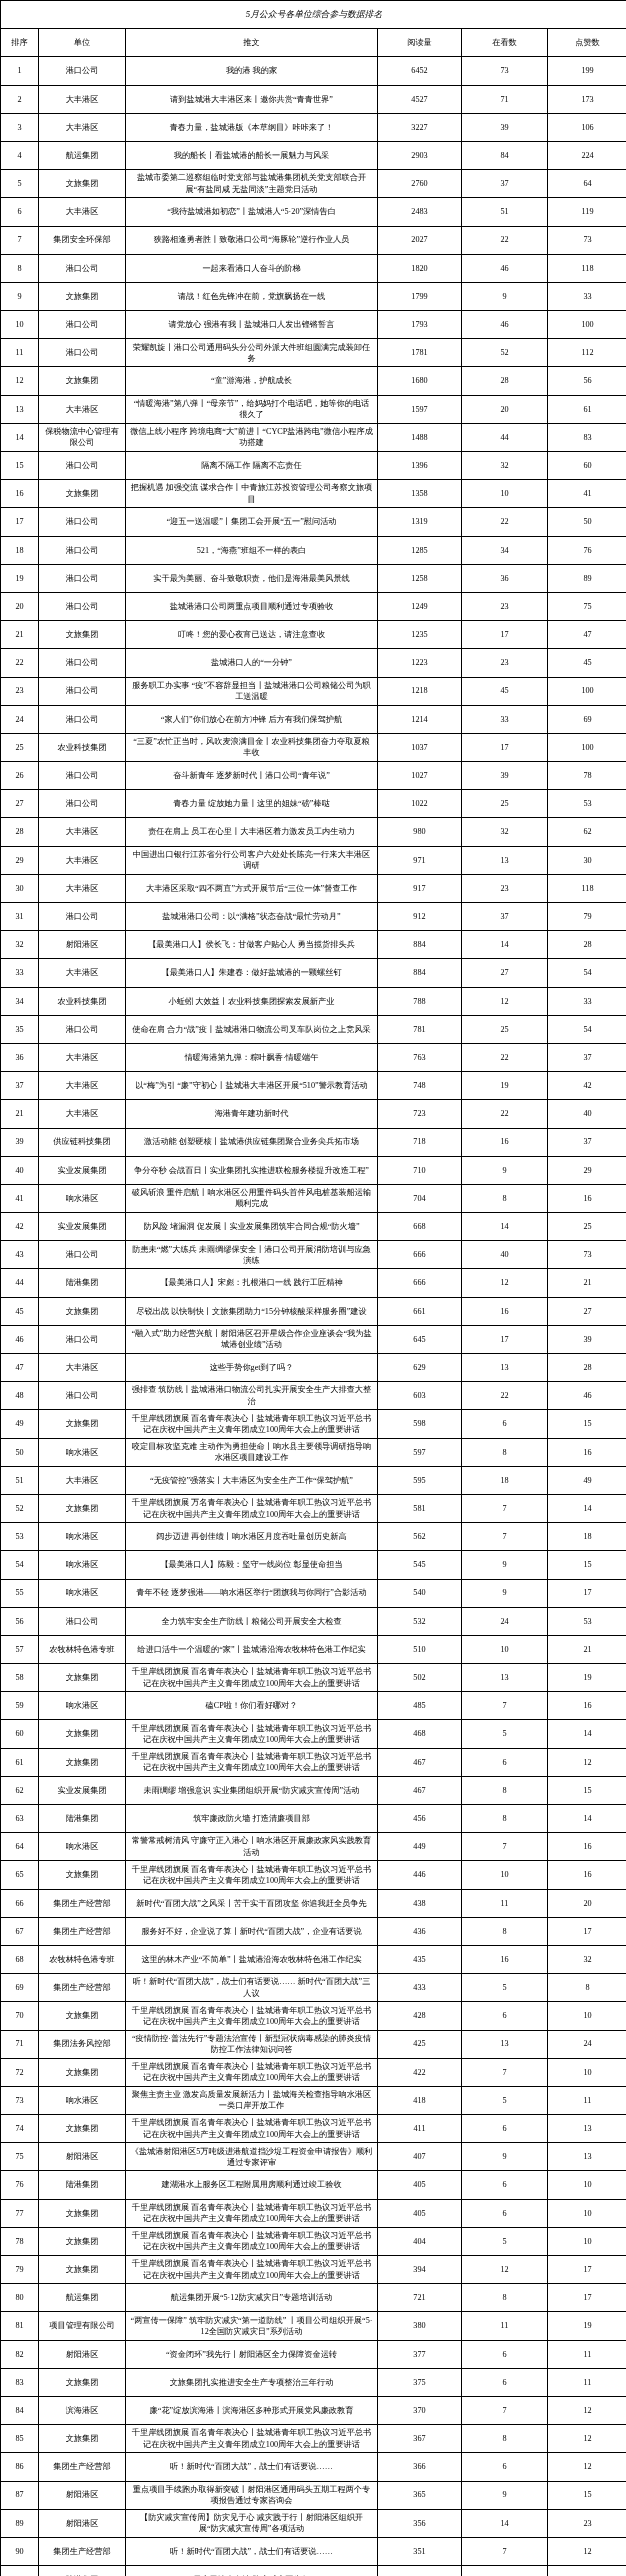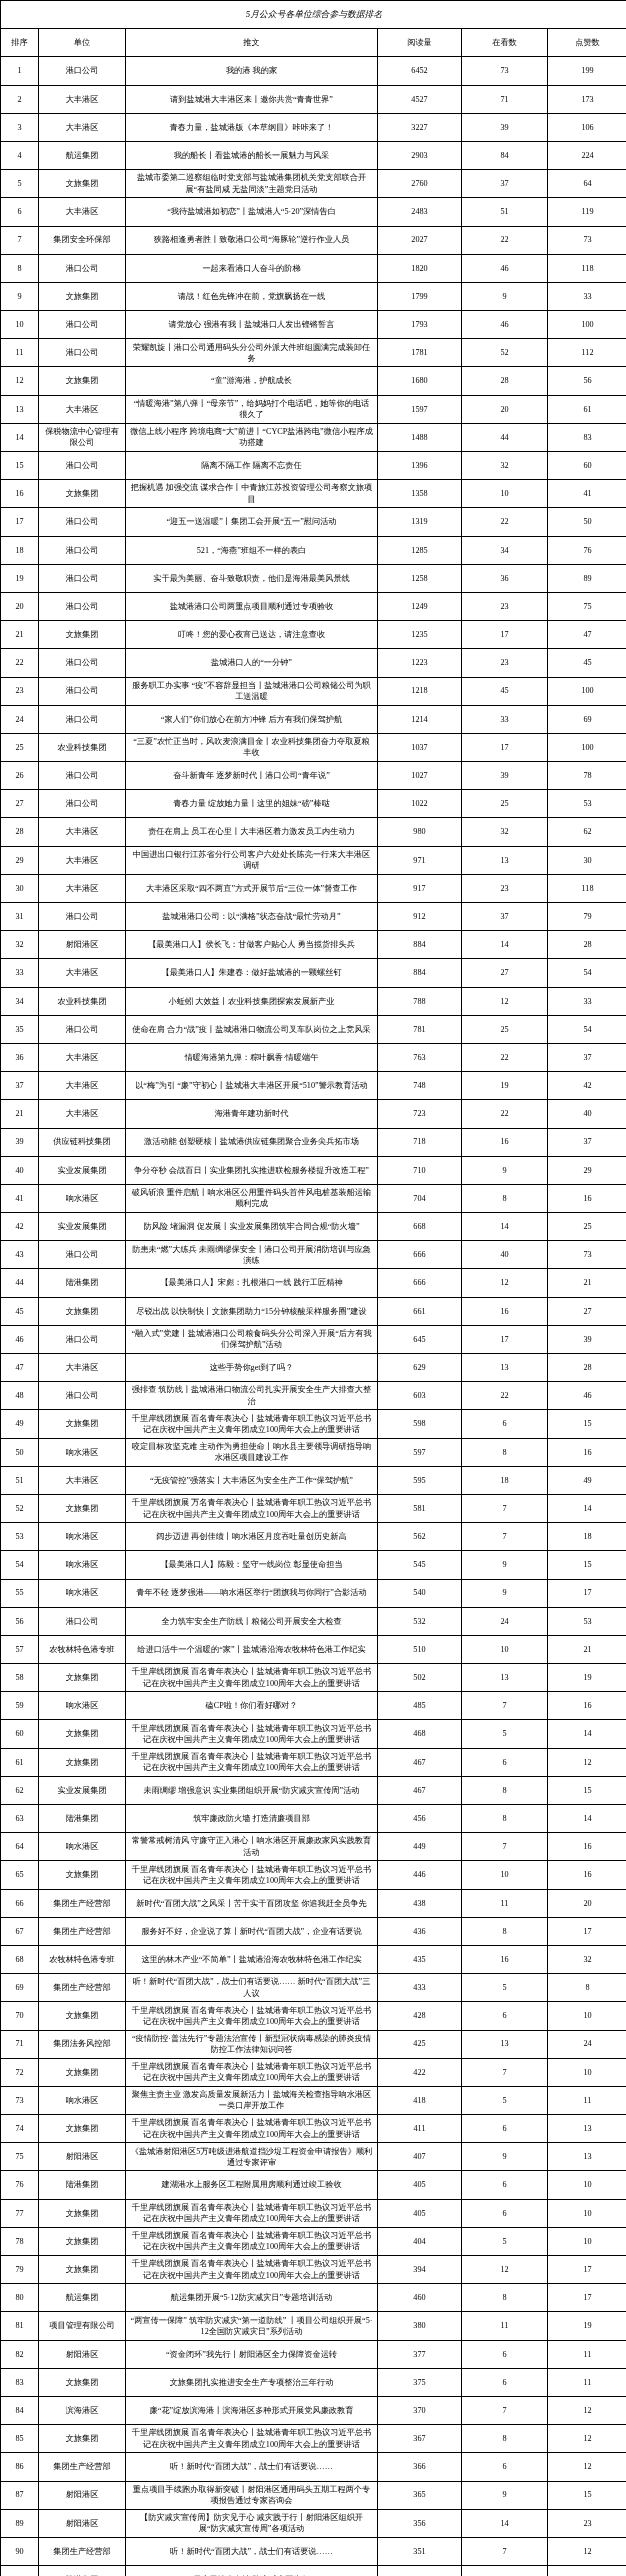--- a/index.html
+++ b/index.html
@@ -429,21 +429,21 @@
         <td>45</td>
         <td>文旅集团</td>
         <td>尽锐出战 以快制快丨文旅集团助力“15分钟核酸采样服务圈”建设</td>
         <td>661</td>
         <td>16</td>
         <td>27</td>
       </tr>
       <tr>
         <td>46</td>
         <td>港口公司</td>
-        <td>“融入式”党建丨盐城港港口公司粮食码头分公司深入开展“后方有我们保驾护航”活动</td>
+        <td>“融入式”助力经营兴航丨射阳港区召开星级合作企业座谈会“我为盐城港创业绩”活动</td>
         <td>645</td>
         <td>17</td>
         <td>39</td>
       </tr>
       <tr>
         <td>47</td>
         <td>大丰港区</td>
         <td>这些手势你get到了吗？</td>
         <td>629</td>
         <td>13</td>
@@ -702,21 +702,21 @@
         <td>文旅集团</td>
         <td>千里岸线团旗展 百名青年表决心丨盐城港青年职工热议习近平总书记在庆祝中国共产主义青年团成立100周年大会上的重要讲话</td>
         <td>394</td>
         <td>12</td>
         <td>17</td>
       </tr>
       <tr>
         <td>80</td>
         <td>航运集团</td>
         <td>航运集团开展“5·12防灾减灾日”专题培训活动</td>
-        <td>460</td>
+        <td>721</td>
         <td>8</td>
         <td>17</td>
       </tr>
       <tr>
         <td>81</td>
         <td>项目管理有限公司</td>
         <td>“两宣传一保障” 筑牢防灾减灾“第一道防线” 丨项目公司组织开展“5·12全国防灾减灾日”系列活动</td>
         <td>380</td>
         <td>11</td>
         <td>19</td>

